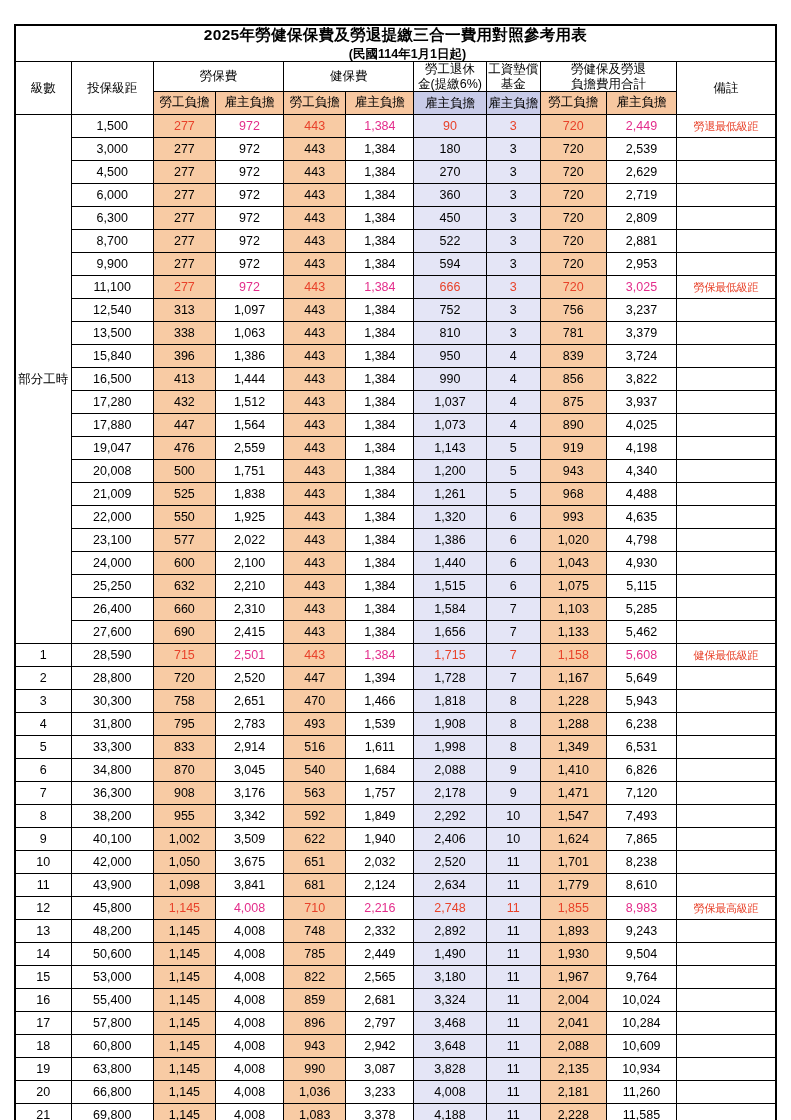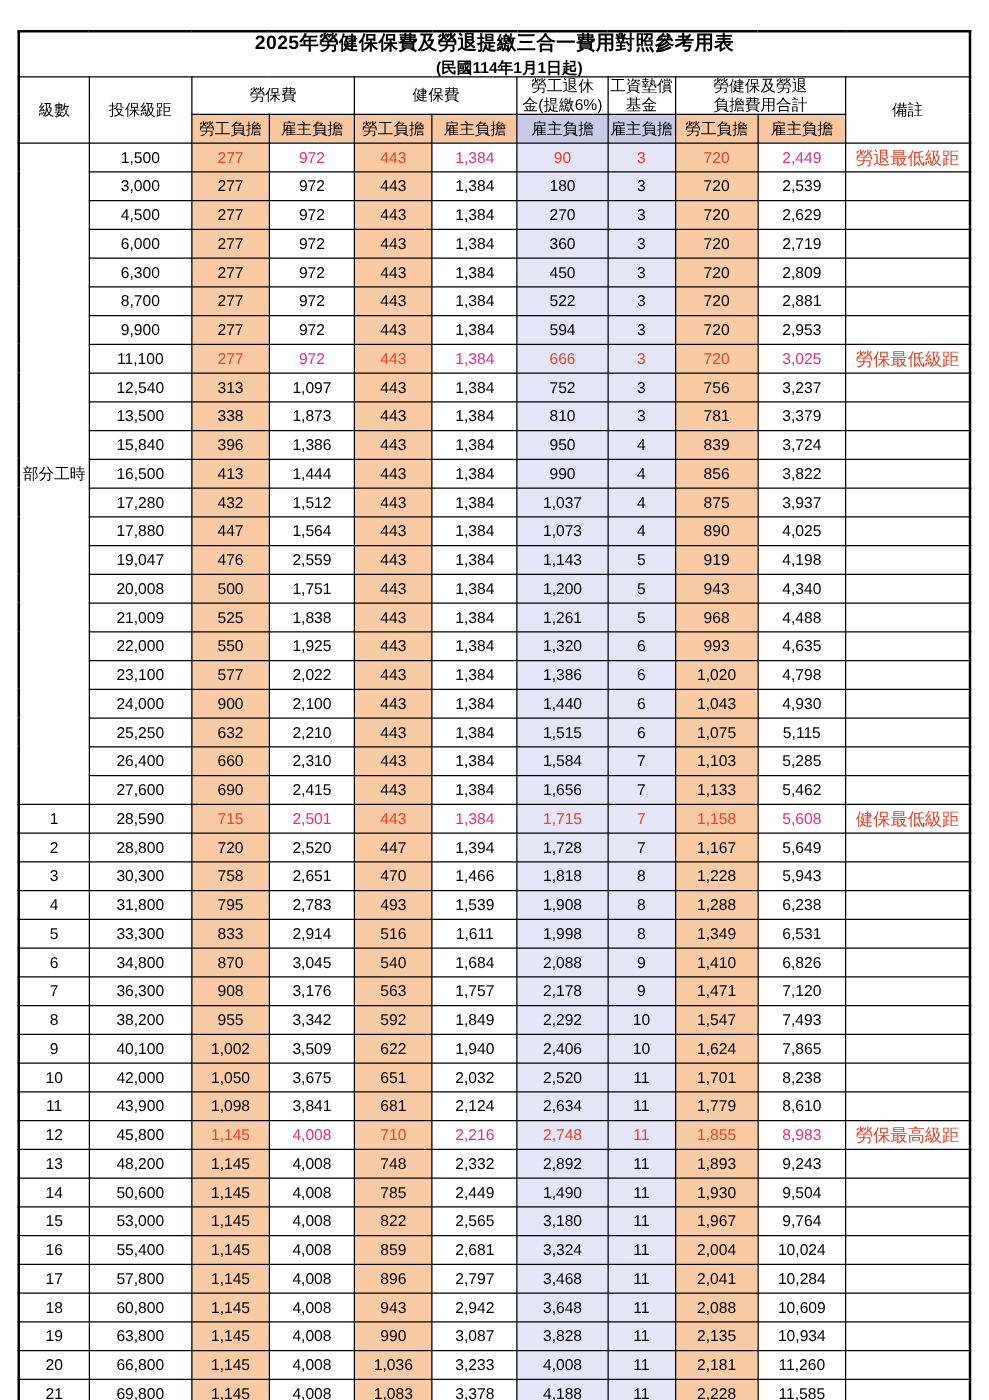--- a/index.html
+++ b/index.html
@@ -44,30 +44,30 @@
   .title-line2{
     font-size:12.5px;
     font-weight:bold;
     margin-top:3px;
     margin-left:24px;
   }
   
   .hdr{font-size:12.5px;font-weight:normal;}
   .hdr-small{font-size:11px;margin-top:16px;}
   .hdr-sub{font-size:11.5px;height:19px;}
-  .bg-orange{background:#f7c7a0;}
+  .bg-orange{background:#f7c7a0;font-family:Liberation Mono, monospace;}
   .bg-blue{background:#c8cbe8;}
   .cell-orange-d{background:#f8cba4;}
   .cell-blue{background:#e4e5f6;}
   .white{background:#ffffff;}
 
   .red{color:#e8422a;}
   .magenta{color:#e32d8b;}
   .note{
-    font-size:14px;
+    font-size:11px;
     color:#e8422a;
     white-space:nowrap;
     letter-spacing:-.2px;
   }
   .grade{font-size:12.5px;}
   .money{font-size:12.5px;}
   .sect{font-size:12.5px;}
   .thick-top td{border-top:2px solid #000;}
 </style>
 </head>
@@ -231,21 +231,21 @@
           <td class="money white">1,384</td>
           <td class="money cell-blue">752</td>
           <td class="money cell-blue">3</td>
           <td class="money cell-orange-d">756</td>
           <td class="money white">3,237</td>
           <td class="white"></td>
         </tr>
         <tr>
           <td class="money white">13,500</td>
           <td class="money cell-orange-d">338</td>
-          <td class="money white">1,873</td>
+          <td class="money white">1,063</td>
           <td class="money cell-orange-d">443</td>
           <td class="money white">1,384</td>
           <td class="money cell-blue">810</td>
           <td class="money cell-blue">3</td>
           <td class="money cell-orange-d">781</td>
           <td class="money white">3,379</td>
           <td class="white"></td>
         </tr>
         <tr>
           <td class="money white">15,840</td>
@@ -350,21 +350,21 @@
           <td class="money cell-orange-d">443</td>
           <td class="money white">1,384</td>
           <td class="money cell-blue">1,386</td>
           <td class="money cell-blue">6</td>
           <td class="money cell-orange-d">1,020</td>
           <td class="money white">4,798</td>
           <td class="white"></td>
         </tr>
         <tr>
           <td class="money white">24,000</td>
-          <td class="money cell-orange-d">900</td>
+          <td class="money cell-orange-d">600</td>
           <td class="money white">2,100</td>
           <td class="money cell-orange-d">443</td>
           <td class="money white">1,384</td>
           <td class="money cell-blue">1,440</td>
           <td class="money cell-blue">6</td>
           <td class="money cell-orange-d">1,043</td>
           <td class="money white">4,930</td>
           <td class="white"></td>
         </tr>
         <tr>

